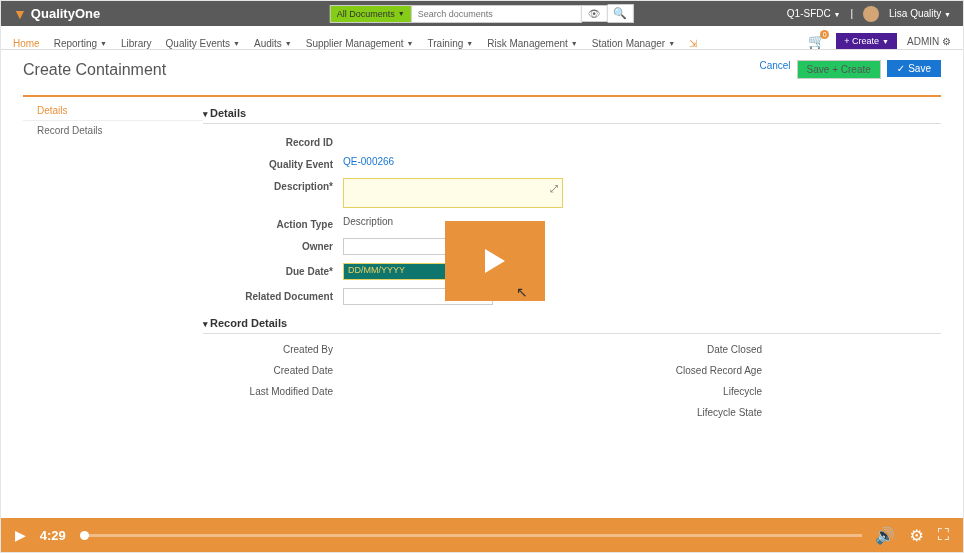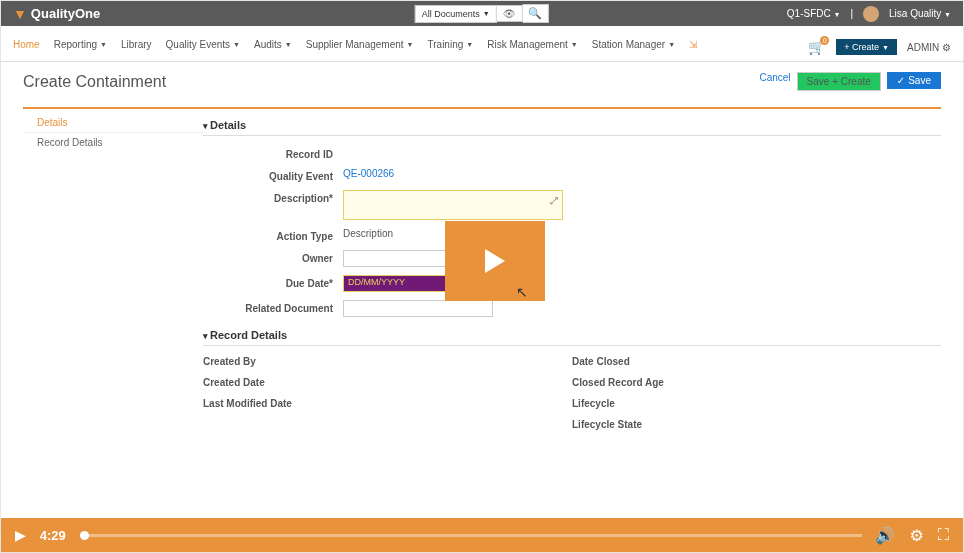--- a/index.html
+++ b/index.html
@@ -1,34 +1,34 @@
 <!DOCTYPE html>
 <html><head>
 <meta charset="utf-8">
 <style>
 *{margin:0;padding:0;box-sizing:border-box;font-family:Arial,Helvetica,sans-serif}
 body{background:#fff;width:964px;height:553px;overflow:hidden;position:relative;border:1px solid #e5e5e5}
 .topbar{background:#5a5a5a;height:25px;display:flex;align-items:center;padding:0 12px;color:#fff}
 .logo{display:flex;align-items:center;gap:4px;font-size:13px;font-weight:bold}
 .logo-icon{color:#e8923b;font-size:14px}
 .search-wrap{margin-left:auto;margin-right:auto;display:flex;align-items:center;position:absolute;left:50%;transform:translateX(-50%)}
-.search-drop{background:#ffffff;color:#333;font-size:9px;padding:3px 6px;border:1px solid #ccc;display:flex;align-items:center;gap:3px}
+.search-drop{background:#84cc16;color:#333;font-size:9px;padding:3px 6px;border:1px solid #ccc;display:flex;align-items:center;gap:3px}
 .search-input{width:170px;font-size:9px;padding:3px 6px;border:1px solid #ccc;border-left:none}
 .search-eye{background:#fff;border:1px solid #ccc;border-left:none;padding:2px 6px;font-size:10px;color:#666}
 .search-btn{background:#fff;border:1px solid #ccc;border-left:none;padding:2px 6px;font-size:11px;color:#e8923b}
 .top-right{margin-left:auto;display:flex;align-items:center;gap:10px;font-size:10px}
 .avatar{width:16px;height:16px;border-radius:50%;background:#d4a574}
-.navbar{background:#fff;border-bottom:1px solid #ddd;height:36px;display:flex;align-items:flex-start;padding:13px 12px;gap:14px;font-size:10px;color:#555}
+.navbar{background:#fff;border-bottom:1px solid #ddd;height:24px;display:flex;align-items:flex-end;padding:0 12px;gap:14px;font-size:10px;color:#555}
 .nav-item{display:flex;align-items:center;gap:3px;cursor:pointer}
 .nav-item.active{color:#e8923b}
 .caret{font-size:7px}
 .nav-right{margin-left:auto;display:flex;align-items:center;gap:10px}
 .cart{position:relative;font-size:14px;color:#999}
 .cart-badge{position:absolute;top:-3px;right:-3px;background:#e8923b;color:#fff;font-size:7px;border-radius:50%;width:9px;height:9px;display:flex;align-items:center;justify-content:center}
-.btn-create{background:#0c4a6e;color:#fff;font-size:9px;padding:3px 8px;border:none;display:flex;align-items:center;gap:3px}
+.btn-create{background:#4c1d95;color:#fff;font-size:9px;padding:3px 8px;border:none;display:flex;align-items:center;gap:3px}
 .admin-link{font-size:10px;color:#555}
 .page{padding:10px 22px}
 .page-head{display:flex;align-items:center;justify-content:space-between;margin-bottom:16px}
 .page-title{font-size:16px;color:#555;font-weight:normal}
 .head-actions{display:flex;align-items:flex-start;gap:6px;font-size:10px}
 .link-cancel{color:#1976d2;cursor:pointer}
 .btn-grey{background:#22c55e;border:1px solid #ccc;padding:3px 9px;font-size:10px;color:#555}
 .btn-blue{background:#1976d2;color:#fff;border:none;padding:3px 10px;font-size:10px;display:flex;align-items:center;gap:3px}
 .orange-line{height:2px;background:#e8923b;margin-bottom:0}
 .content{display:flex;gap:0}
@@ -38,27 +38,27 @@
 .main{flex:1;padding-top:6px}
 .section-head{font-size:11px;font-weight:bold;color:#333;padding:4px 0;border-bottom:1px solid #ddd;margin-bottom:10px}
 .section-head::before{content:"▾ ";font-size:9px}
 .form-row{display:flex;align-items:flex-start;margin-bottom:8px;font-size:10px}
 .form-label{width:140px;text-align:right;padding-right:10px;color:#555;font-weight:bold;padding-top:3px}
 .form-val{color:#1976d2}
 .form-static{color:#555}
 .desc-box{width:220px;height:30px;background:#fffde7;border:1px solid #e8d060;position:relative}
 .desc-box .expand{position:absolute;right:4px;top:4px;font-size:10px;color:#666}
 .input-box{width:150px;height:17px;border:1px solid #ccc;background:#fff;position:relative}
-.input-box.yellow{background:#701a75;border-color:#e8d060}
+.input-box.yellow{background:#0f766e;border-color:#e8d060}
 .input-box .chev{position:absolute;right:4px;top:1px;font-size:8px;color:#999}
 .date-ph{color:#e8d060;font-size:9px;padding:2px 4px}
 .two-col{display:flex}
 .col{flex:1}
 .rec-row{display:flex;margin-bottom:10px;font-size:10px}
-.rec-label{width:140px;padding-right:10px;color:#555;font-weight:bold}
+.rec-label{width:140px;text-align:right;padding-right:10px;color:#555;font-weight:normal}
 .video-overlay{position:absolute;left:444px;top:220px;width:100px;height:80px;background:#e8923b;display:flex;align-items:center;justify-content:center}
 .play-tri{width:0;height:0;border-left:20px solid #fff;border-top:12px solid transparent;border-bottom:12px solid transparent}
 .cursor{position:absolute;left:515px;top:283px;font-size:14px;color:#333}
 .player{position:absolute;bottom:0;left:0;right:0;height:34px;background:#e8923b;display:flex;align-items:center;padding:0 14px;gap:14px;color:#fff}
 .play-small{font-size:14px}
 .time{font-size:13px;font-weight:bold}
 .prog{flex:1;height:3px;background:rgba(255,255,255,0.4);position:relative}
 .prog-dot{position:absolute;left:0;top:-3px;width:9px;height:9px;background:#fff;border-radius:50%}
 .pl-icon{font-size:16px;cursor:pointer}
 </style>
@@ -68,20 +68,21 @@
 <div class="topbar">
   <div class="logo">
     <span class="logo-icon">▼</span>
     <span>QualityOne</span>
   </div>
   <div class="search-wrap">
     <div class="search-drop">
       <span>All Documents</span>
       <span class="caret">▼</span>
     </div>
+    <input class="search-input" placeholder="Search documents" style="">
     <div class="search-eye">👁</div>
     <div class="search-btn">🔍</div>
   </div>
   <div class="top-right">
     <span><span>Q1-SFDC</span> <span class="caret">▼</span></span>
     <span>|</span>
     <div class="avatar"></div>
     <span><span>Lisa Quality</span> <span class="caret">▼</span></span>
   </div>
 </div>

